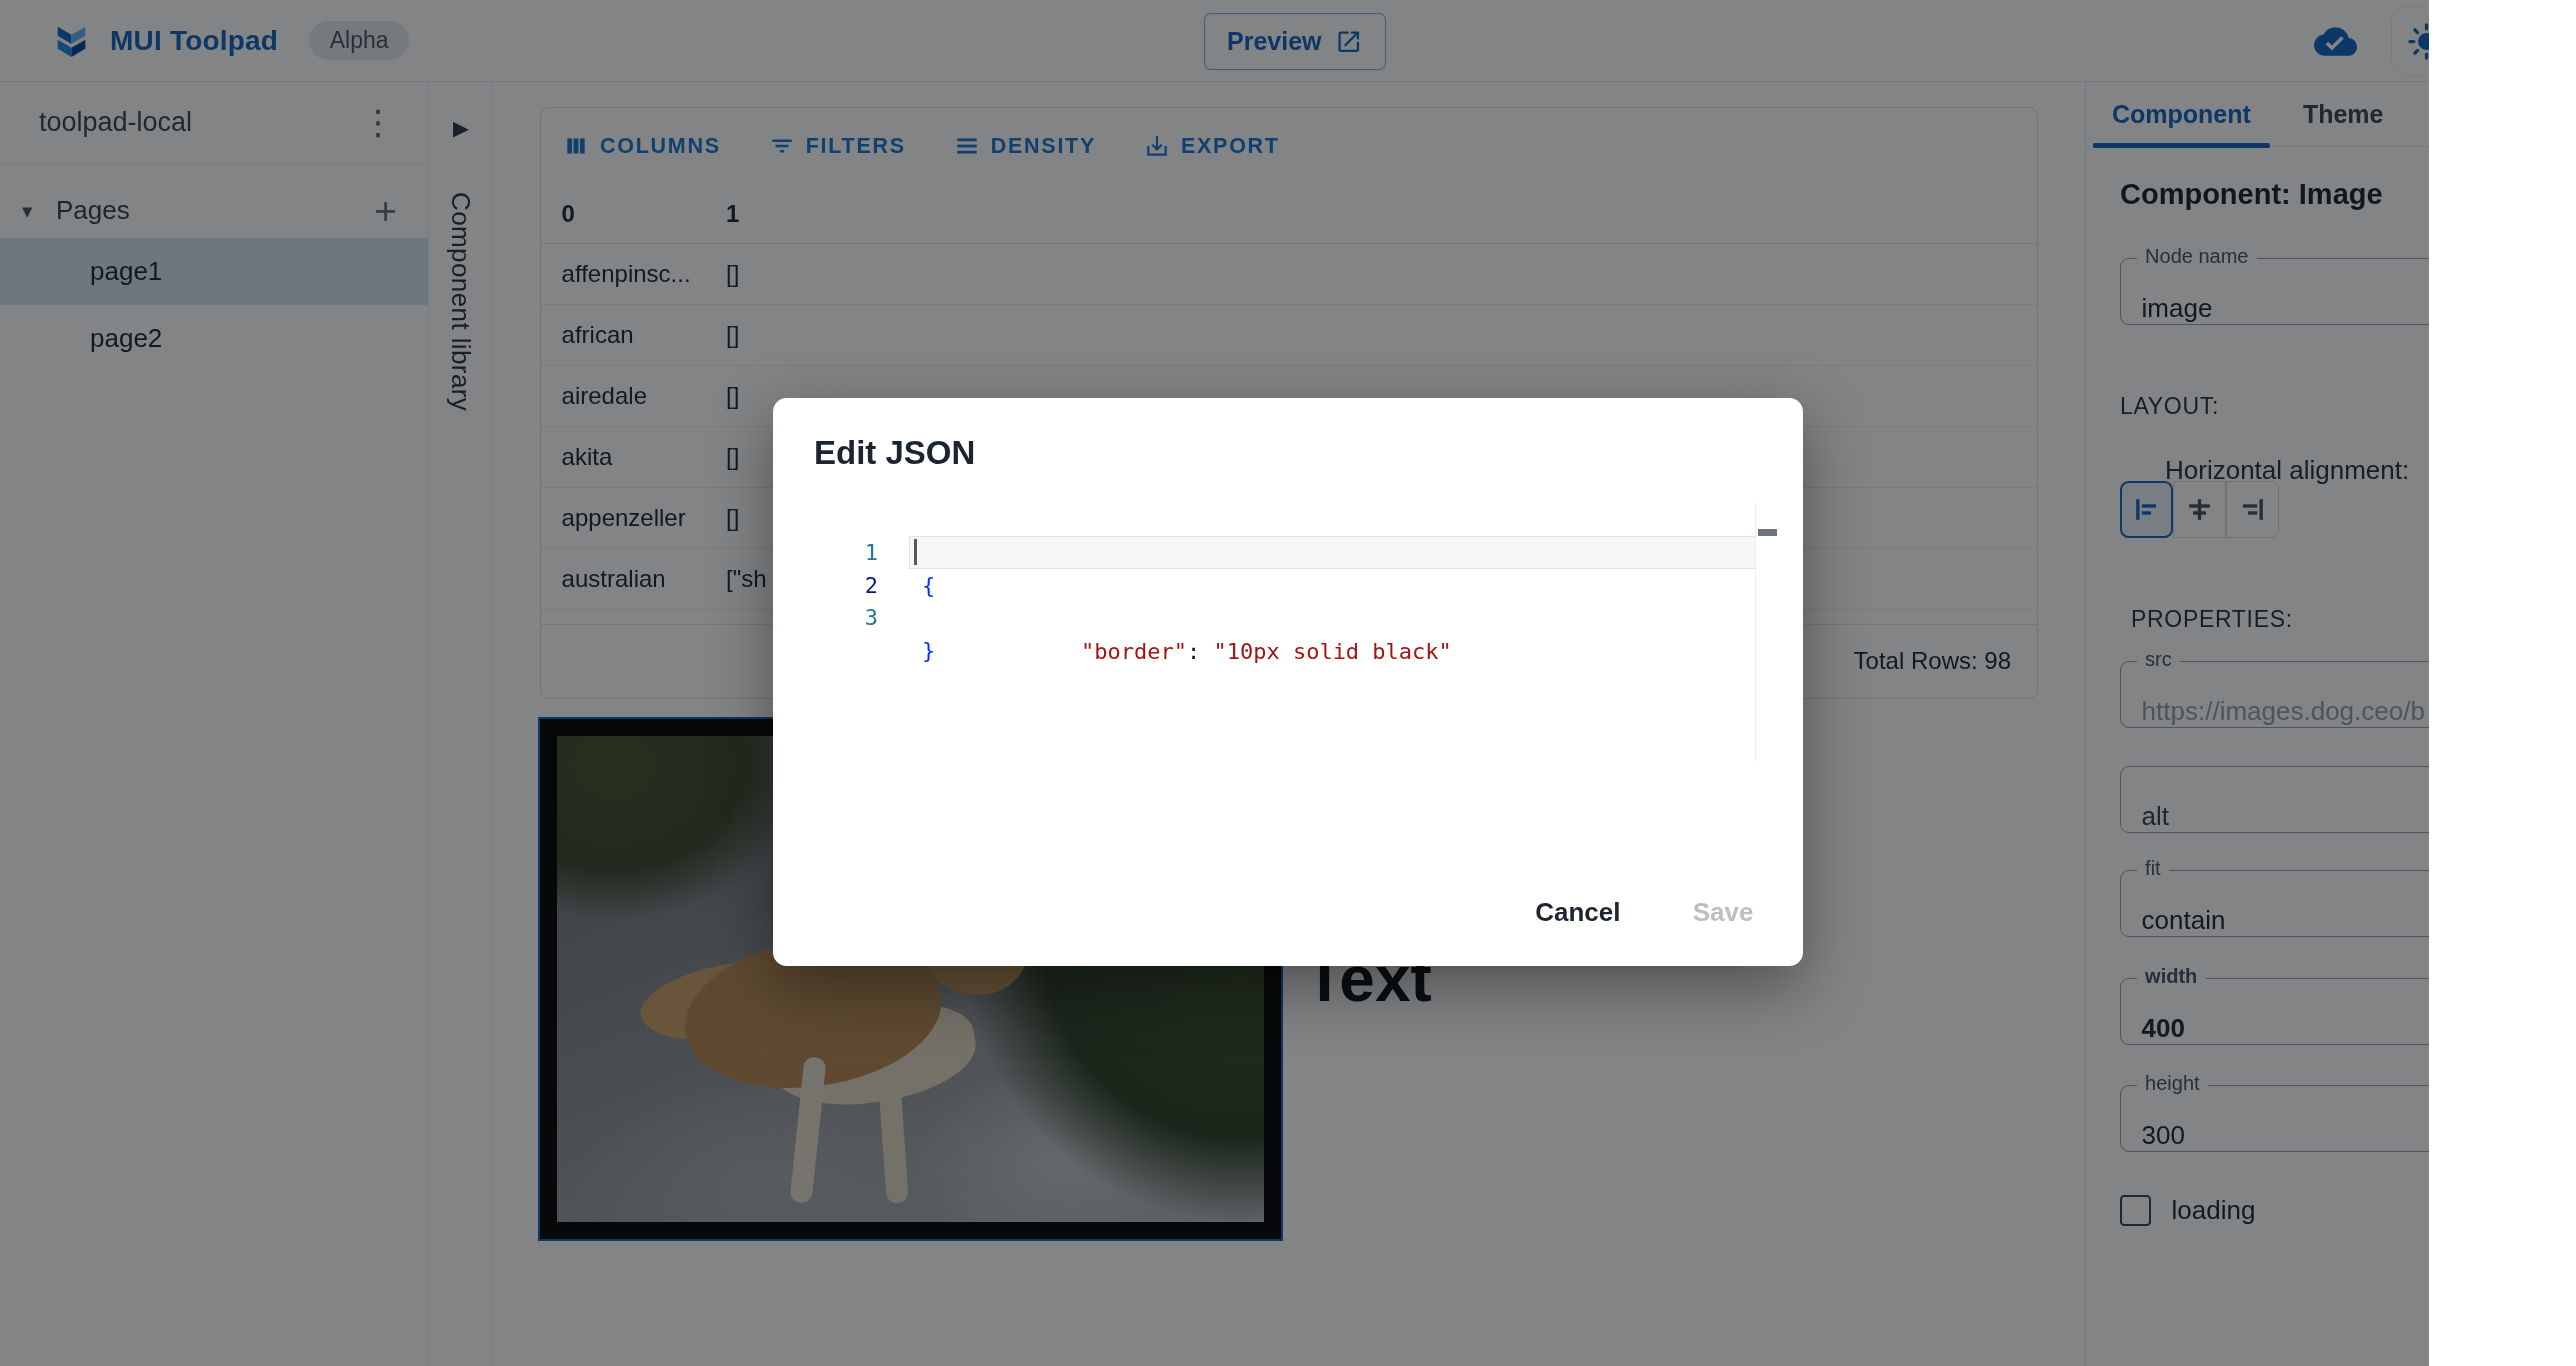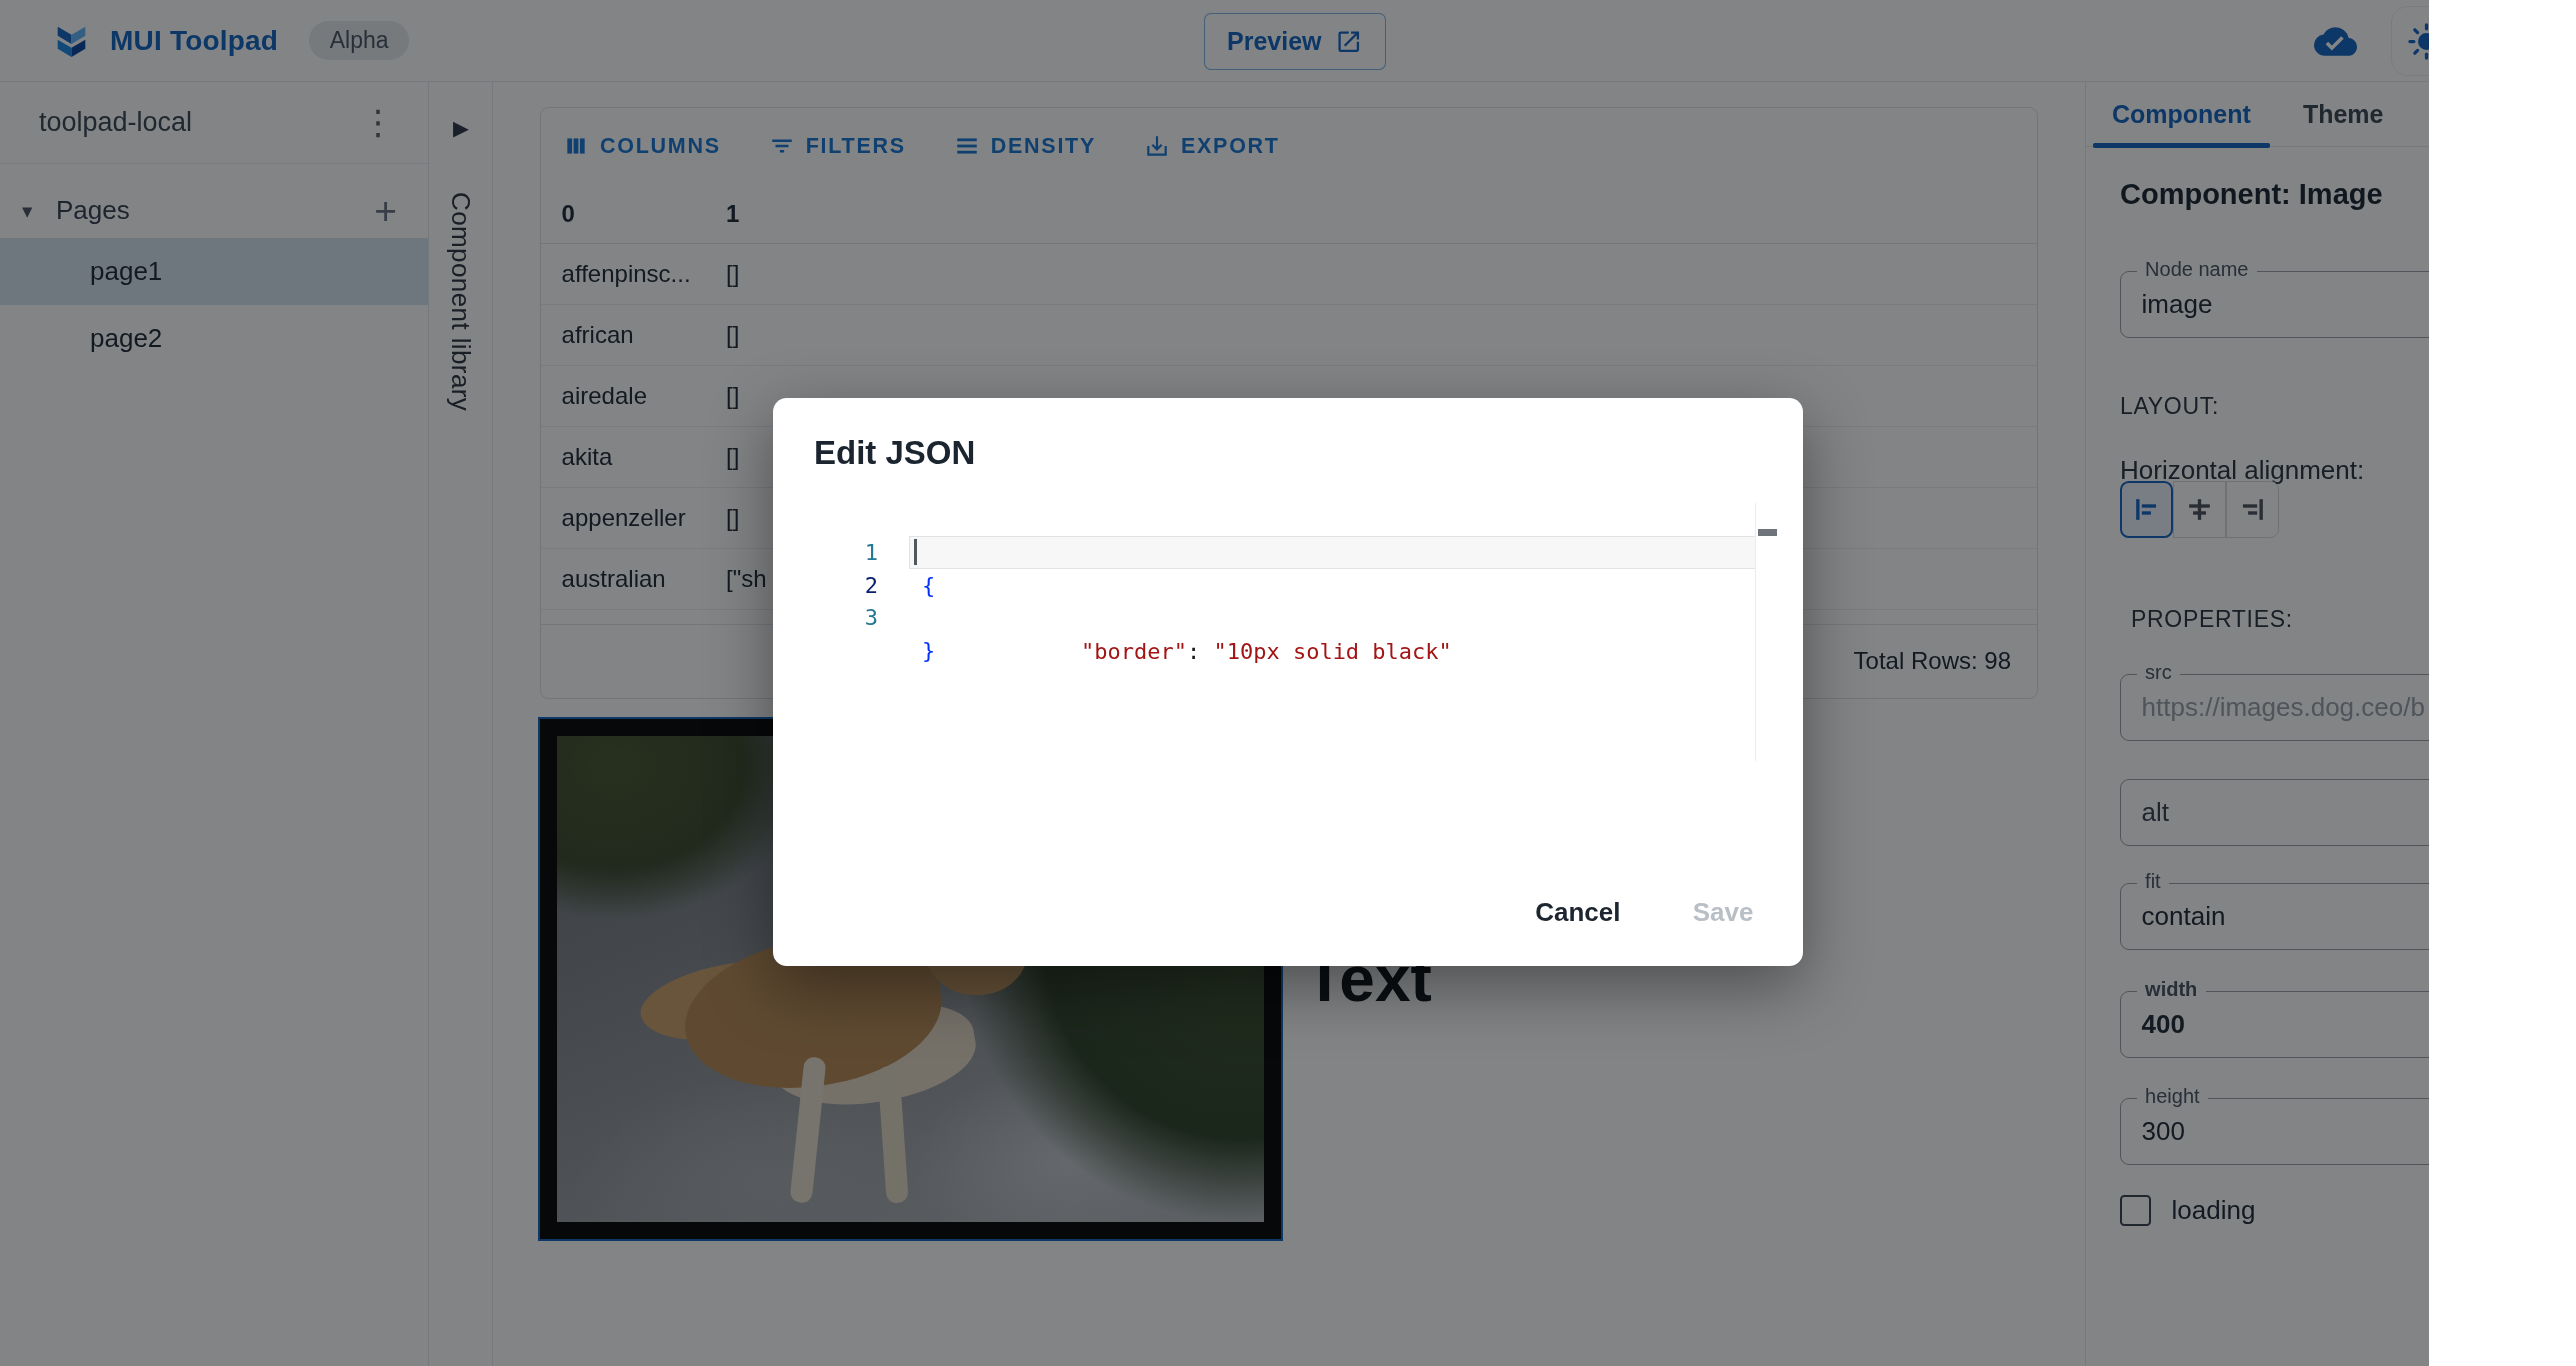--- a/index.html
+++ b/index.html
@@ -81,21 +81,21 @@
   
   .inspector { width:491px; height:100%; background:#fff; border-left:1.7px solid #e7e9ec; position:relative; }
   .tabs { height:65px; border-bottom:1.7px solid #e7e9ec; display:flex; }
   .tab { padding:0 26px; display:flex; align-items:center; font-size:25px; font-weight:600; cursor:pointer; position:relative; }
   .tab.active { color:#1565c0; }
   .tab.inactive { color:#3b4653; }
   .tab.active::after { content:""; position:absolute; left:6.9px; right:6.9px; bottom:-1.7px; height:5.2px; background:#1565c0; border-radius:1.7px; }
   .insp-heading { position:absolute; left:34px; top:96px; font-size:29px; font-weight:600; color:#1a2530; }
 
   .field { position:absolute; left:34px; width:355px; height:67px; border:1.7px solid #9aa1a9; border-radius:9px;
-    display:flex; align-items:center; padding-left:20.6px; font-size:26px; color:#222b36; background:transparent;margin-top:13px; }
+    display:flex; align-items:flex-end; padding-left:20.6px; font-size:26px; color:#222b36; background:transparent; }
   .field.wide { width:421px; }
   .flabel { position:absolute; top:-13.7px; left:15.5px; background:#fff; padding:0 8.6px; font-size:20px; color:#4a5562; }
   .field .val-dim { color:#98a0a8; white-space:nowrap; overflow:hidden; }
   .sel-caret { position:absolute; right:17px; top:50%; transform:translateY(-50%); font-size:22px; color:#515a64; }
 
   .sect-label { position:absolute; left:34px; font-size:23px; color:#2a3440; letter-spacing:.03em; }
   .fgroup-label { position:absolute; left:34px; font-size:26px; color:#2a3440; }
 
   .toggle-group { position:absolute; left:34px; top:399px; display:flex; }
   .tg-btn { width:53px; height:57px; border:1.7px solid #d7dadd; display:flex; align-items:center; justify-content:center;
@@ -321,21 +321,21 @@
         <div class="tab inactive">Theme</div>
       </div>
       <div class="insp-heading">Component: Image</div>
 
       <div class="field wide" style="top:176px;">
         <span class="flabel">Node name</span>
         <span>image</span>
       </div>
 
       <div class="sect-label" style="top:311px;">LAYOUT:</div>
-      <div class="fgroup-label" style="top:373px;">Horizontal alignment:</div>
+      <div class="fgroup-label" style="top:373px;margin-left:45px;">Horizontal alignment:</div>
 
       <div class="toggle-group">
         <div class="tg-btn first selected">
           <span>
             <svg width="31" height="31" viewBox="0 0 24 24" fill="#1565c0">
               <rect x="4" y="4" width="2.6" height="16"></rect>
                 <rect x="8.4" y="8" width="11" height="2.6"></rect>
                 <rect x="8.4" y="13.4" width="7" height="2.6"></rect>
             </svg>
           </span>

